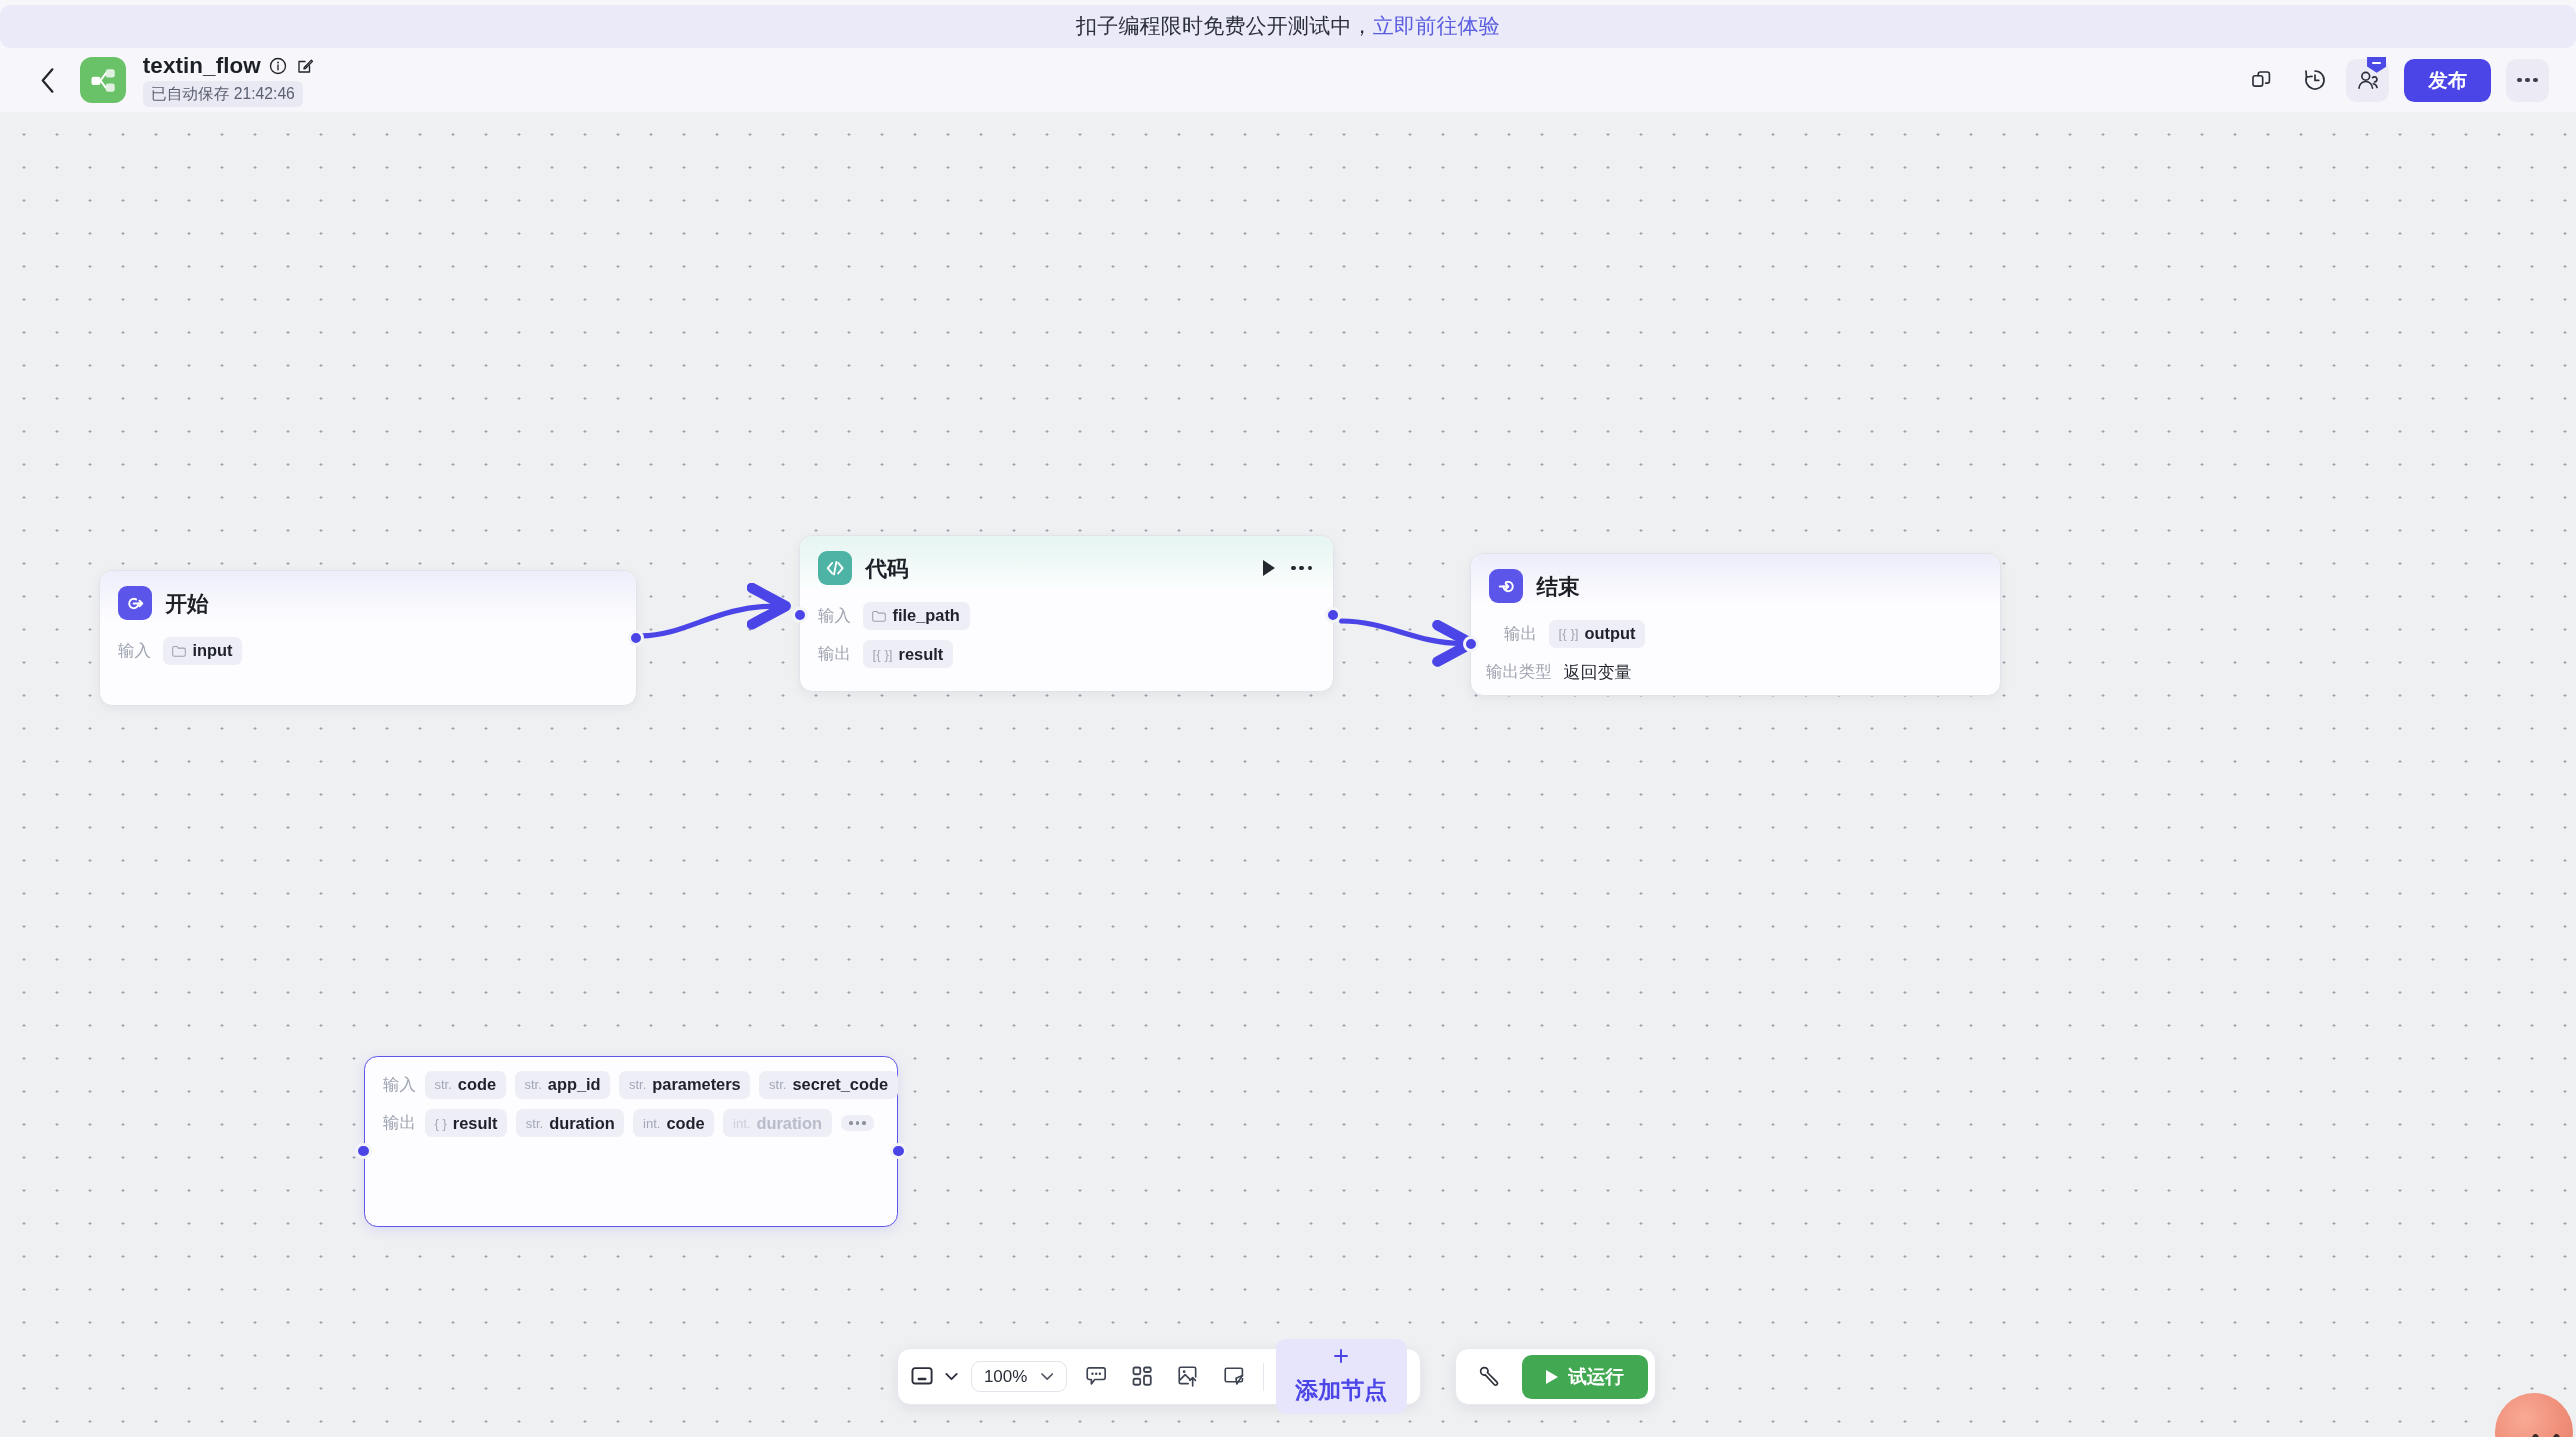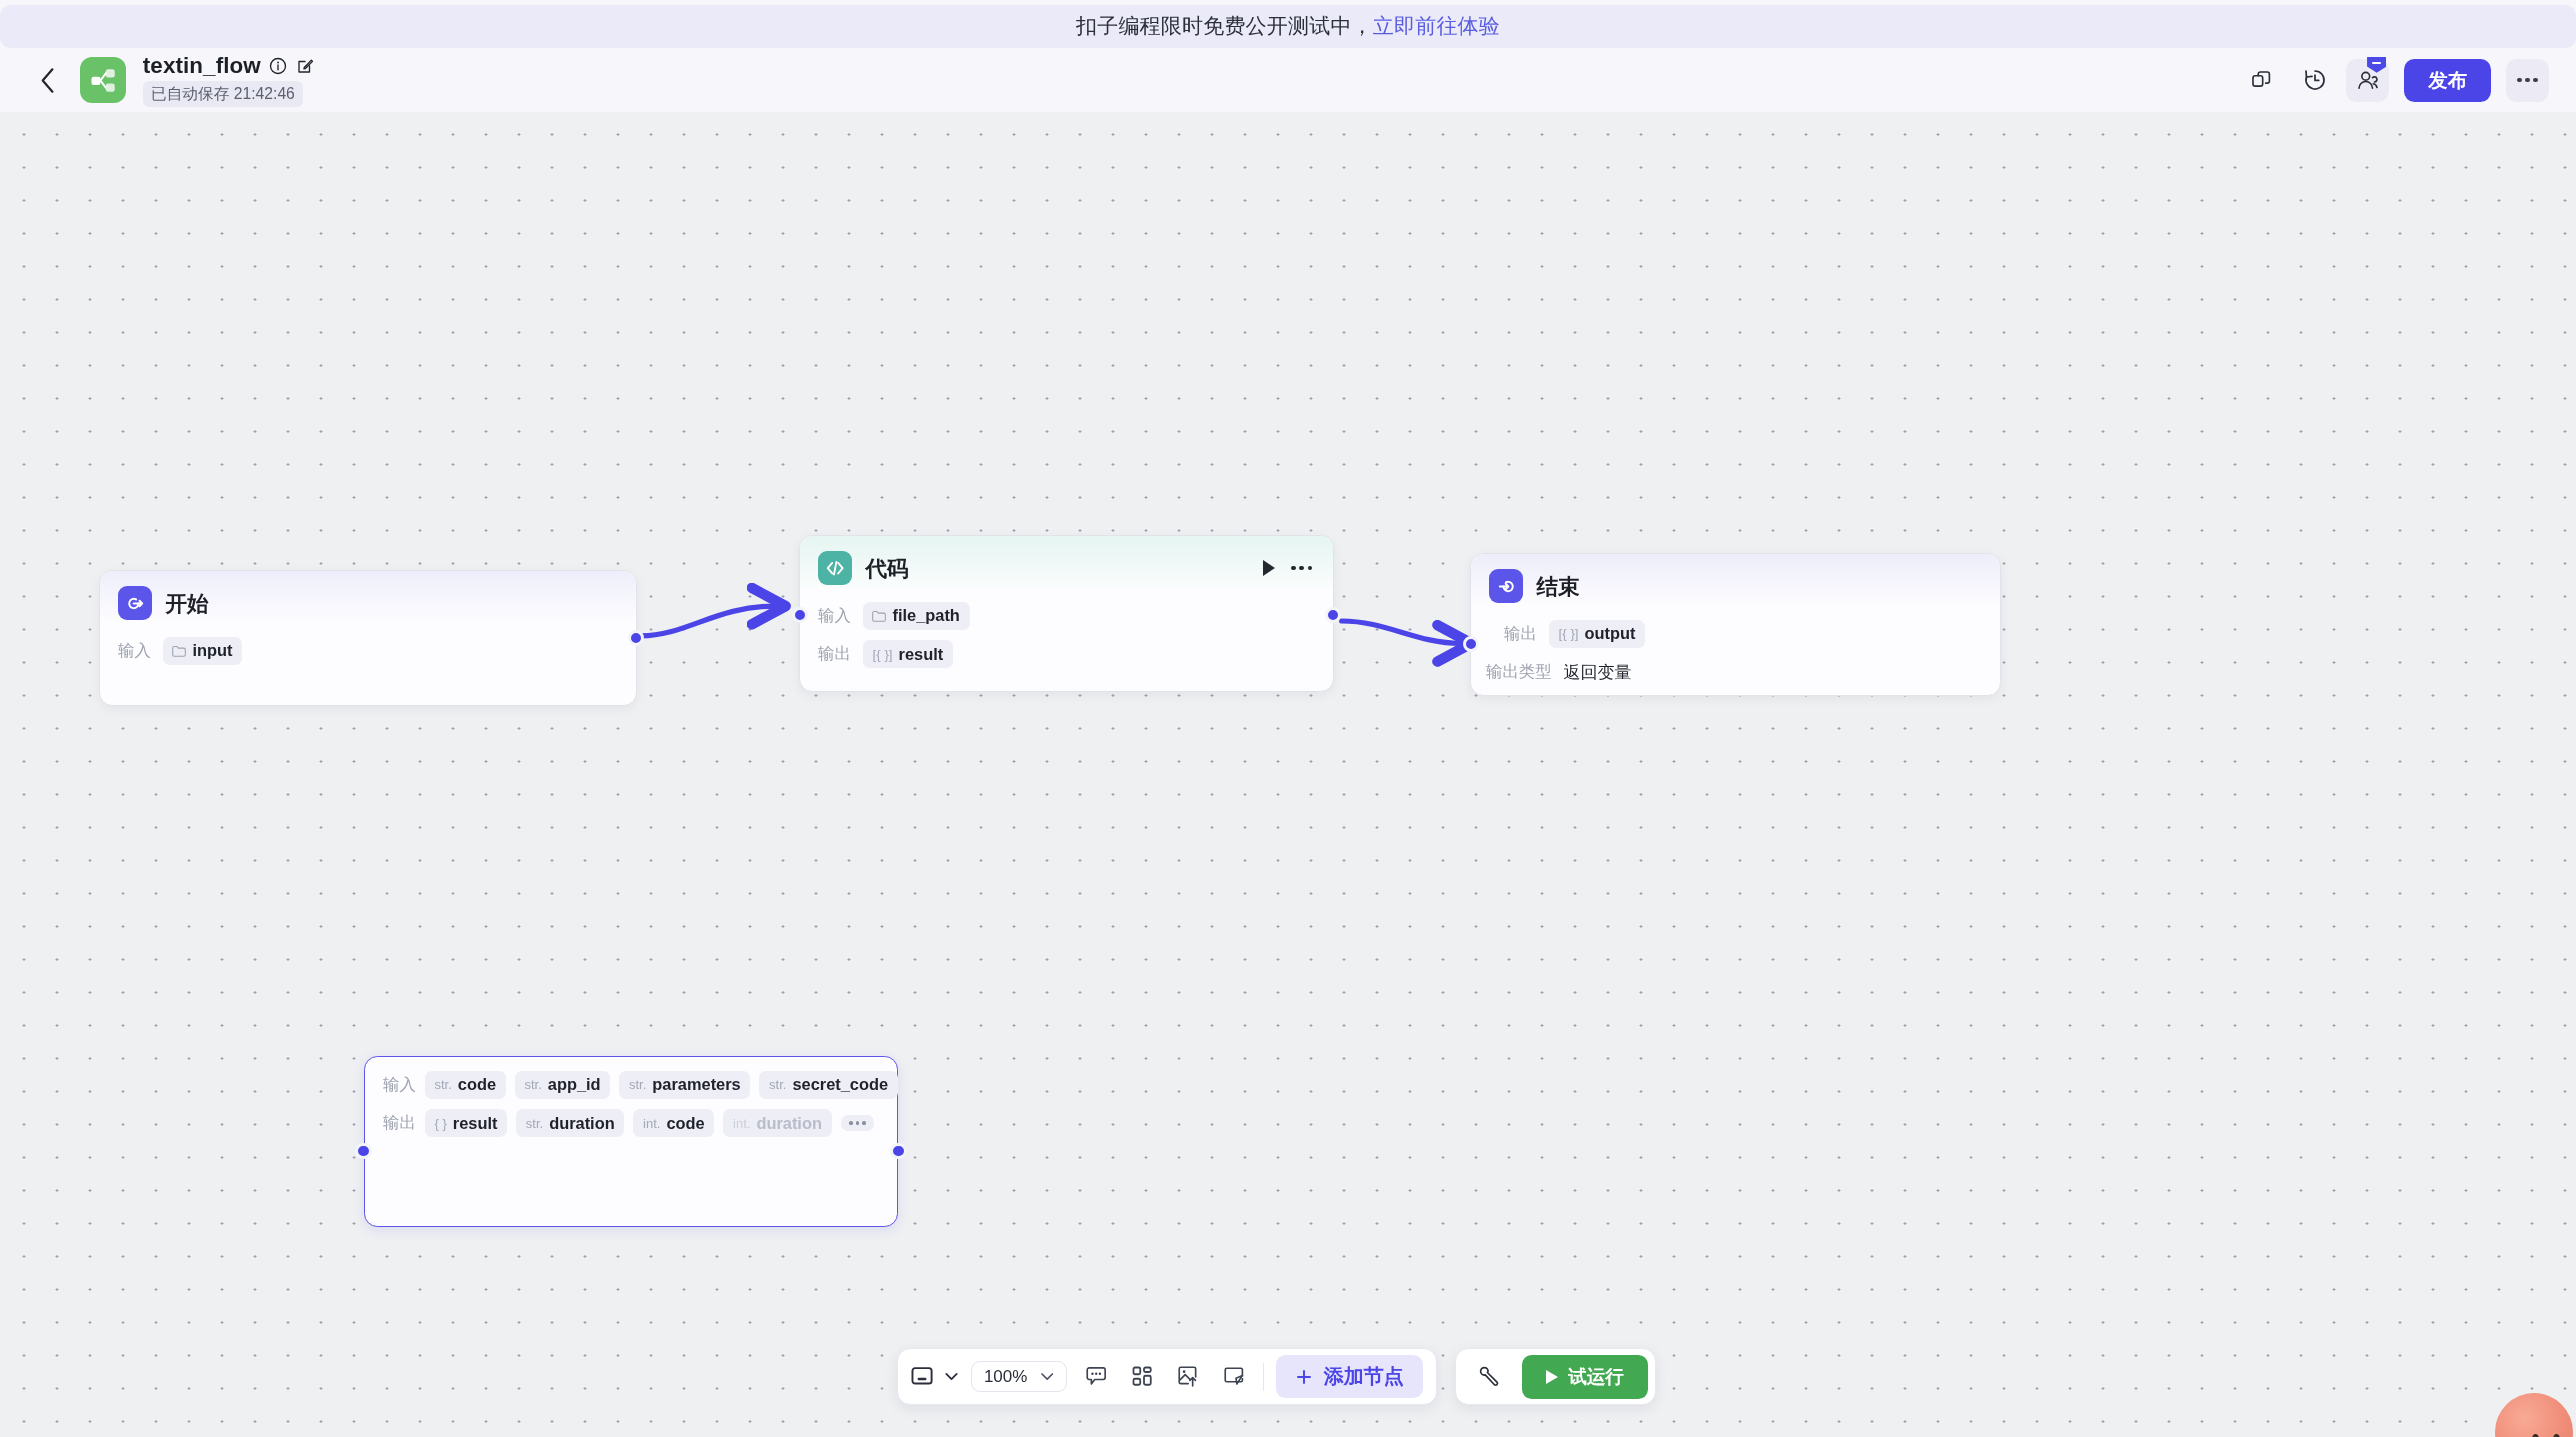--- a/index.html
+++ b/index.html
@@ -158,22 +158,22 @@
   .tb-item { display: flex; align-items: center; justify-content: center; cursor: pointer; border-radius: 7.5px; }
   .zoom-box {
     display: flex; align-items: center; gap: 12px;
     border: 0.7px solid #e3e4ec; border-radius: 9px;
     padding: 4.5px 10.4px 4.5px 12px; cursor: pointer;
   }
   .zoom-val { font-size: 17px; color: #2a2e38; font-weight: 500; }
   .tb-sep { width: 0.7px; height: 28px; background: #e6e7ee; }
   .add-node-btn {
     display: flex; align-items: center; gap: 10.4px;
-    background: #e6e5fb; color: #4b45e8; font-size: 20px; font-weight: 600;
-    border-radius: 9.7px; padding: 8.2px 19.4px; cursor: pointer; white-space: nowrap;
+    background: #e6e5fb; color: #4b45e8; font-size: 23px; font-weight: 600;
+    border-radius: 9.7px; padding: 8.2px 19.4px; cursor: pointer; white-space: nowrap; flex-direction: column;
   }
   .run-group {
     position: absolute; left: 1455px; top: 1348px;
     height: 57px; background: #ffffff; border-radius: 13.4px;
     border: 0.7px solid #e8e8ef; box-shadow: 0 3.7px 13.4px rgba(28,31,54,.08);
     display: flex; align-items: center; padding: 0 7.5px 0 16.4px; gap: 16.4px;
   }
   .run-btn {
     background: #42a852; color: #fff; font-size: 18.6px; font-weight: 600;
     border-radius: 9.7px; padding: 9px 24px; display: flex; align-items: center; gap: 10.4px;

